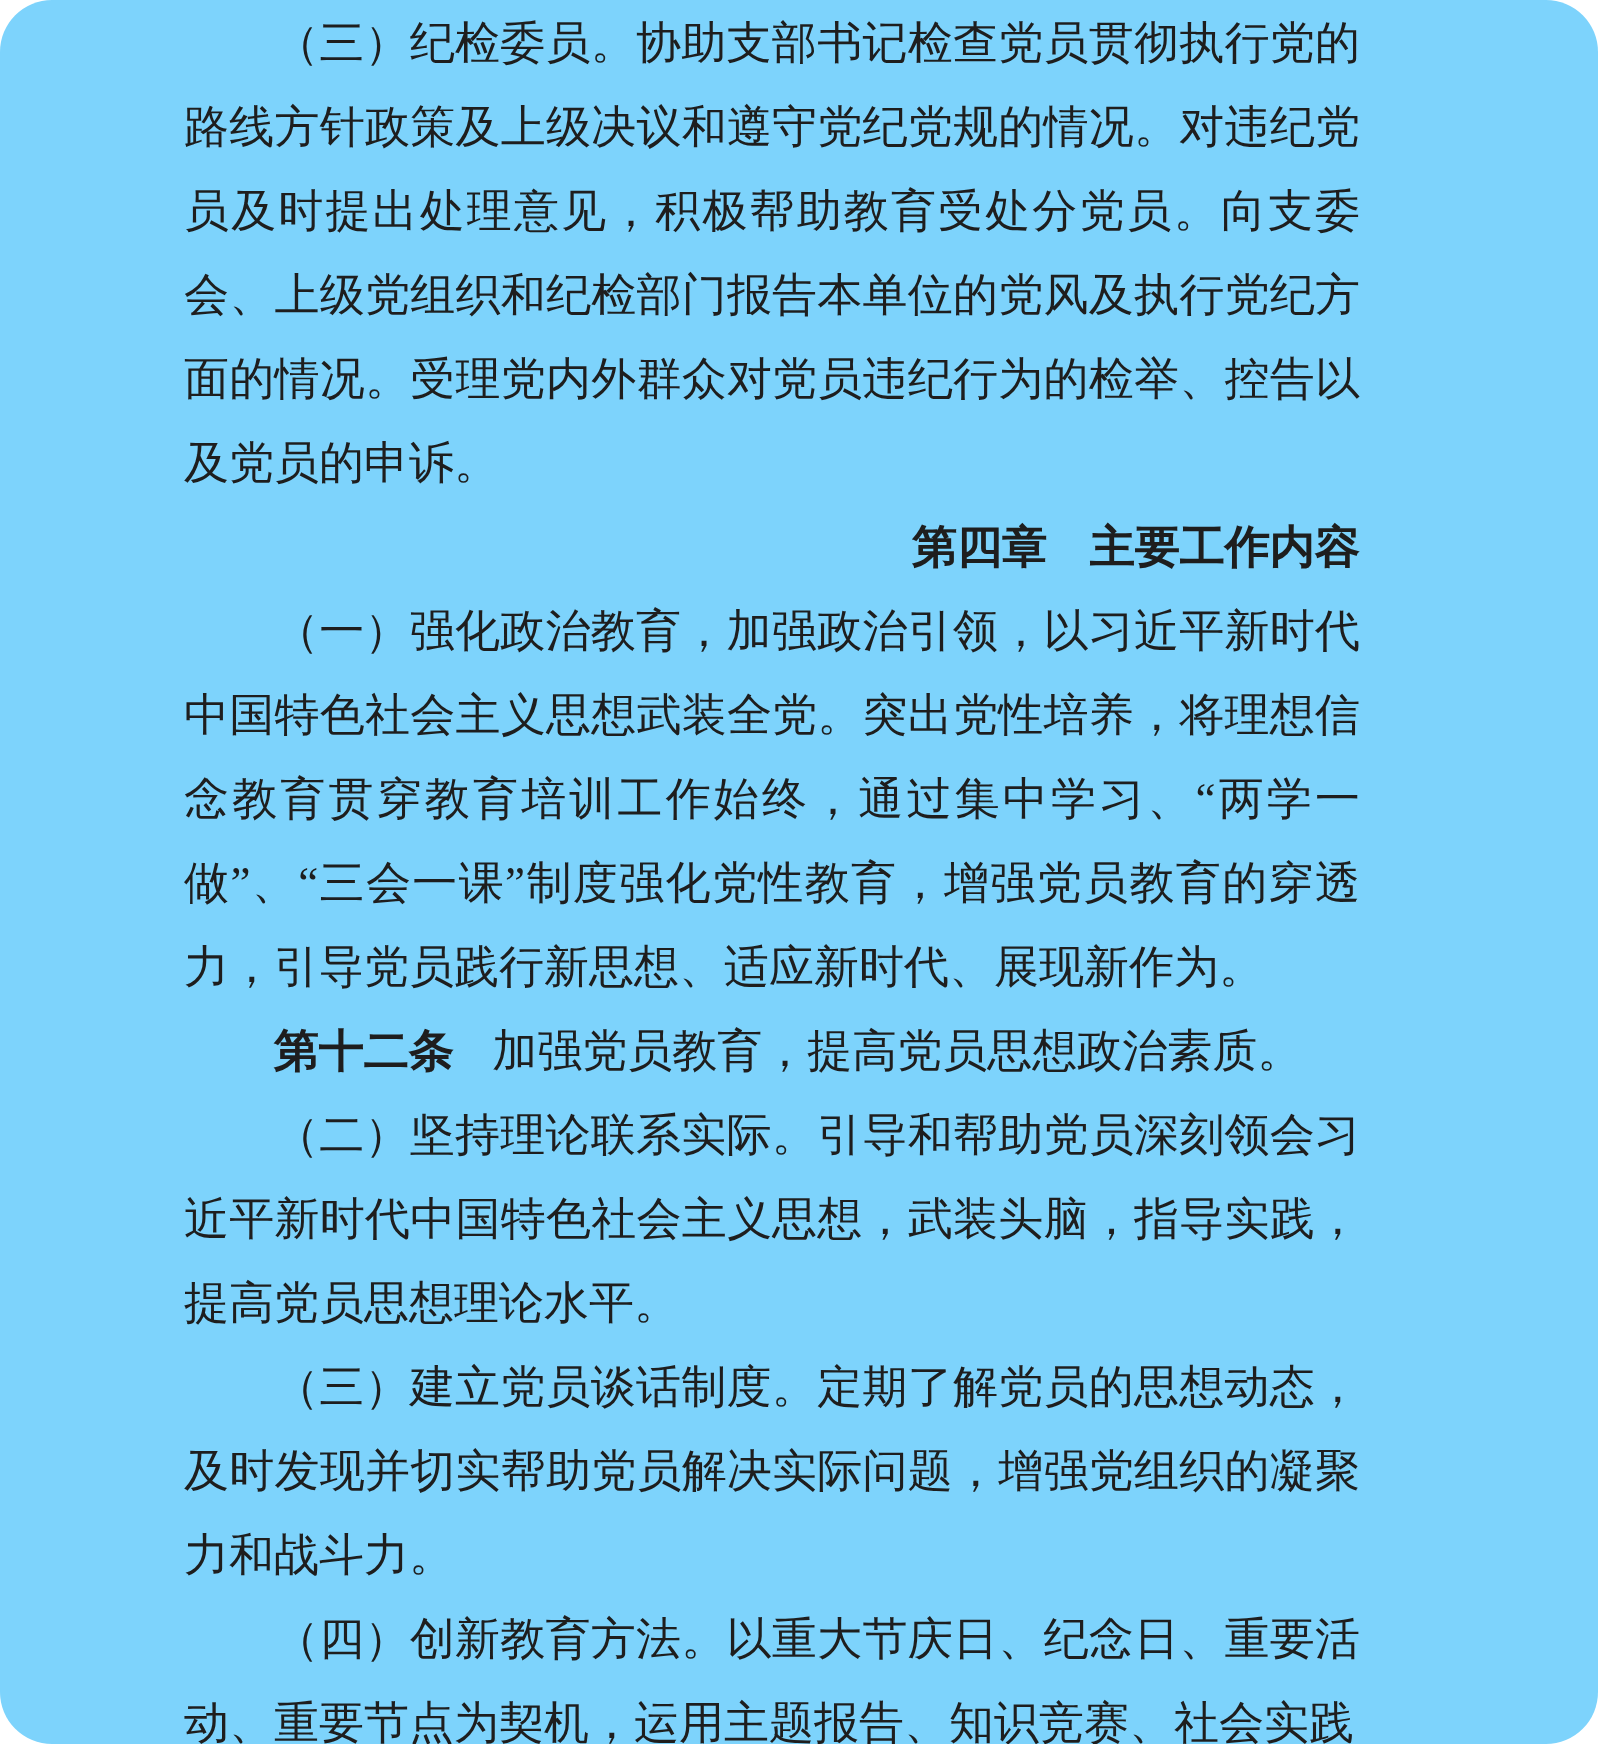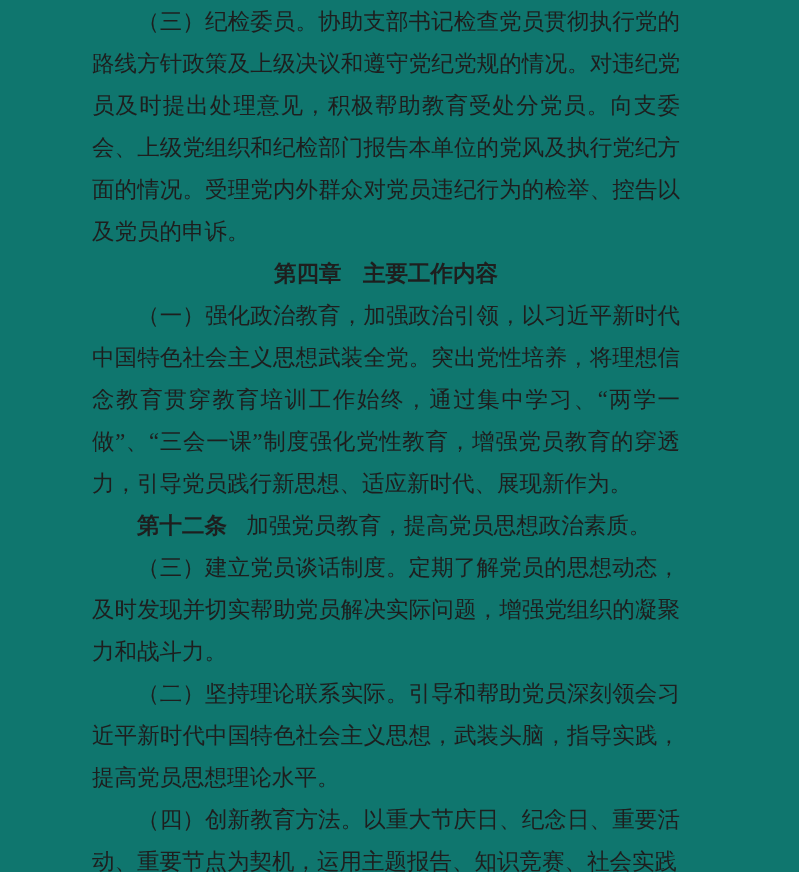--- a/index.html
+++ b/index.html
@@ -11,21 +11,22 @@
     width: 799px;
     height: 872px;
     background: #ffffff;
     overflow: hidden;
     font-family: "Liberation Serif", "DejaVu Serif", serif;
     color: #1e1e1e;
   }
   .page {
     position: absolute;
     inset: 0;
-    background: #0f766e;
+    background: #7dd3fc;
+    border-radius: 26px;
   }
   .content {
     position: absolute;
     left: 92px;
     top: 1px;
     width: 588px;
     font-size: 22.5px;
     line-height: 42px;
     letter-spacing: 0;
     text-align: justify;
@@ -33,37 +34,37 @@
   }
   .para {
     margin: 0;
     padding: 0;
     text-indent: 2em;
   }
   .chapter {
     margin: 0;
     padding: 0;
     text-indent: 0;
-    text-align: center;
+    text-align: right;
     font-weight: bold;
   }
   .chapter-label {
     margin-right: 0.95em;
   }
   .article-label {
     font-weight: bold;
     margin-right: 0.85em;
   }
 </style>
 </head>
 <body>
 
 <div class="page">
   <div class="content">
       <div class="para">（三）纪检委员。协助支部书记检查党员贯彻执行党的路线方针政策及上级决议和遵守党纪党规的情况。对违纪党员及时提出处理意见，积极帮助教育受处分党员。向支委会、上级党组织和纪检部门报告本单位的党风及执行党纪方面的情况。受理党内外群众对党员违纪行为的检举、控告以及党员的申诉。</div>
       <div class="chapter"><span class="chapter-label">第四章</span><span>主要工作内容</span></div>
       <div class="para">（一）强化政治教育，加强政治引领，以习近平新时代中国特色社会主义思想武装全党。突出党性培养，将理想信念教育贯穿教育培训工作始终，通过集中学习、“两学一做”、“三会一课”制度强化党性教育，增强党员教育的穿透力，引导党员践行新思想、适应新时代、展现新作为。</div>
       <div class="para"><span class="article-label">第十二条</span><span>加强党员教育，提高党员思想政治素质。</span></div>
+      <div class="para">（二）坚持理论联系实际。引导和帮助党员深刻领会习近平新时代中国特色社会主义思想，武装头脑，指导实践，提高党员思想理论水平。</div>
       <div class="para">（三）建立党员谈话制度。定期了解党员的思想动态，及时发现并切实帮助党员解决实际问题，增强党组织的凝聚力和战斗力。</div>
-      <div class="para">（二）坚持理论联系实际。引导和帮助党员深刻领会习近平新时代中国特色社会主义思想，武装头脑，指导实践，提高党员思想理论水平。</div>
       <div class="para">（四）创新教育方法。以重大节庆日、纪念日、重要活动、重要节点为契机，运用主题报告、知识竞赛、社会实践</div>
     </div>
 </div>
 
 </body></html>

